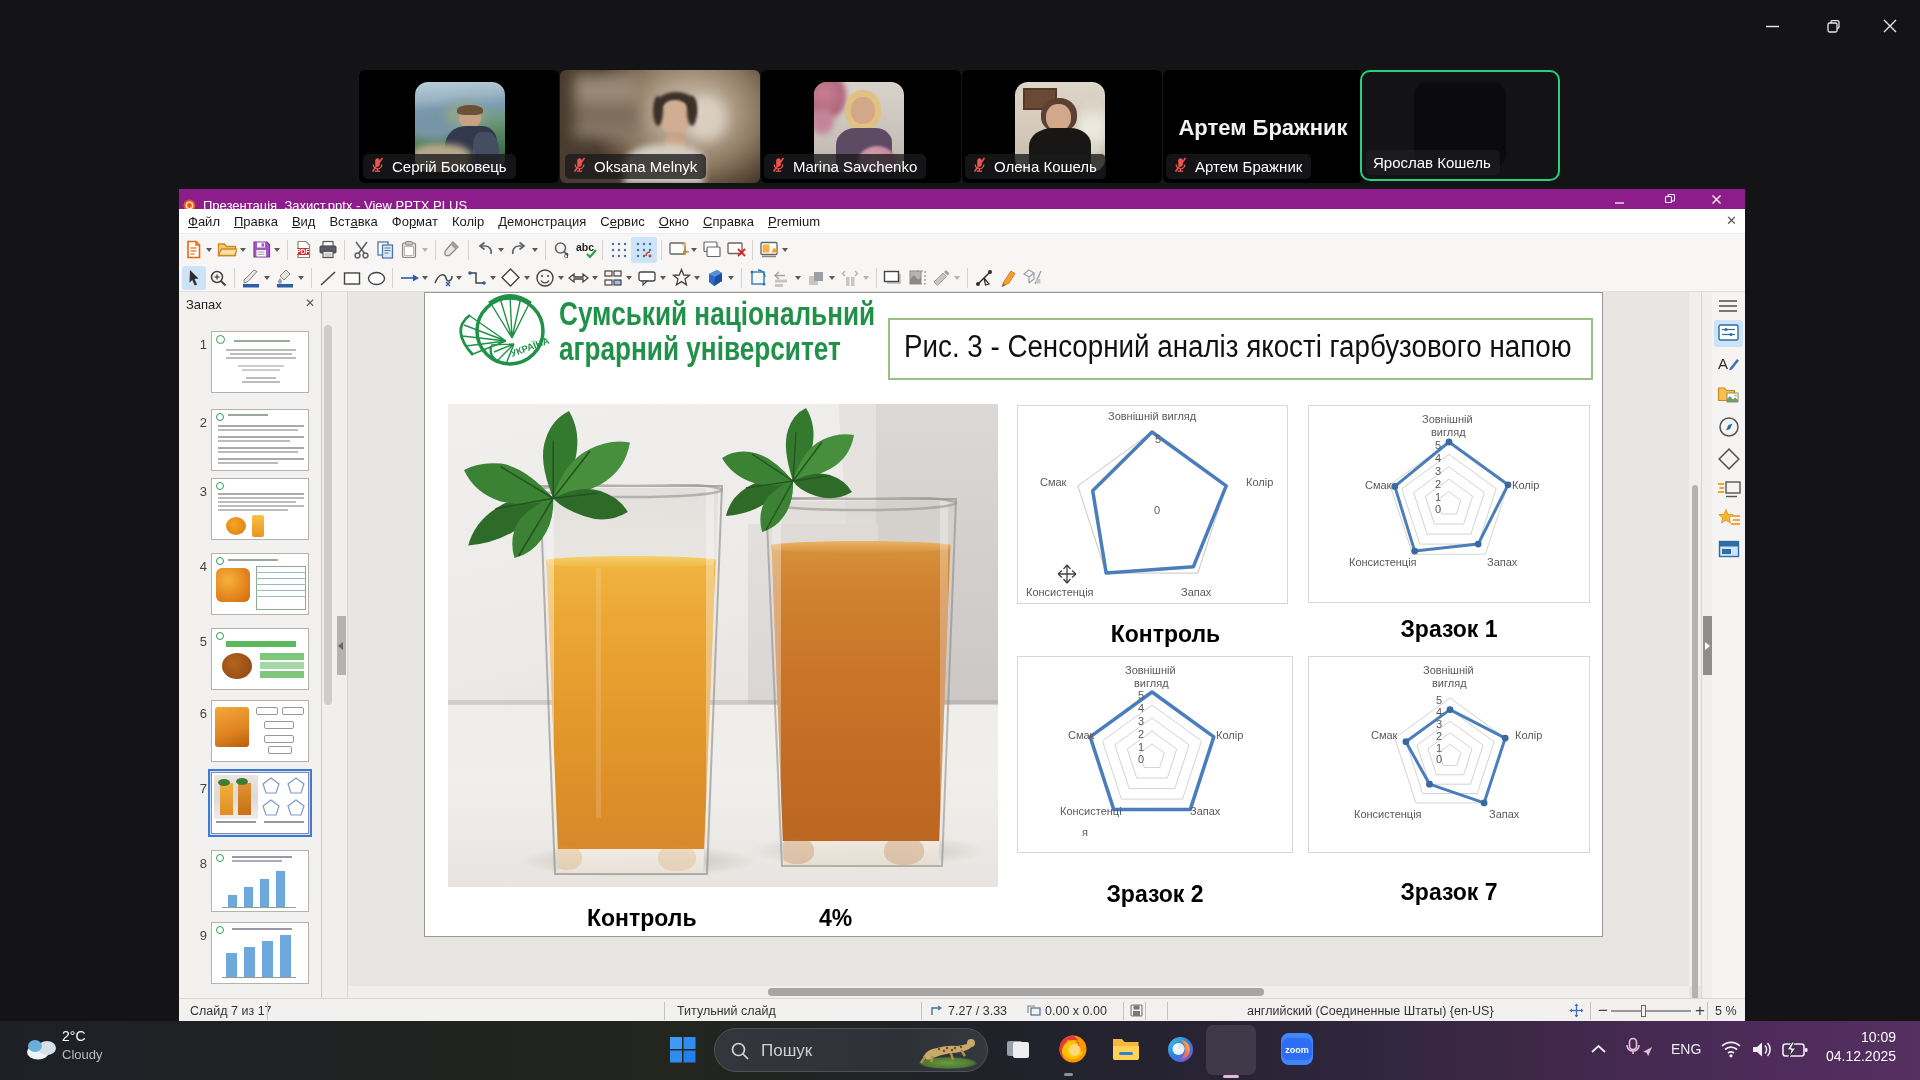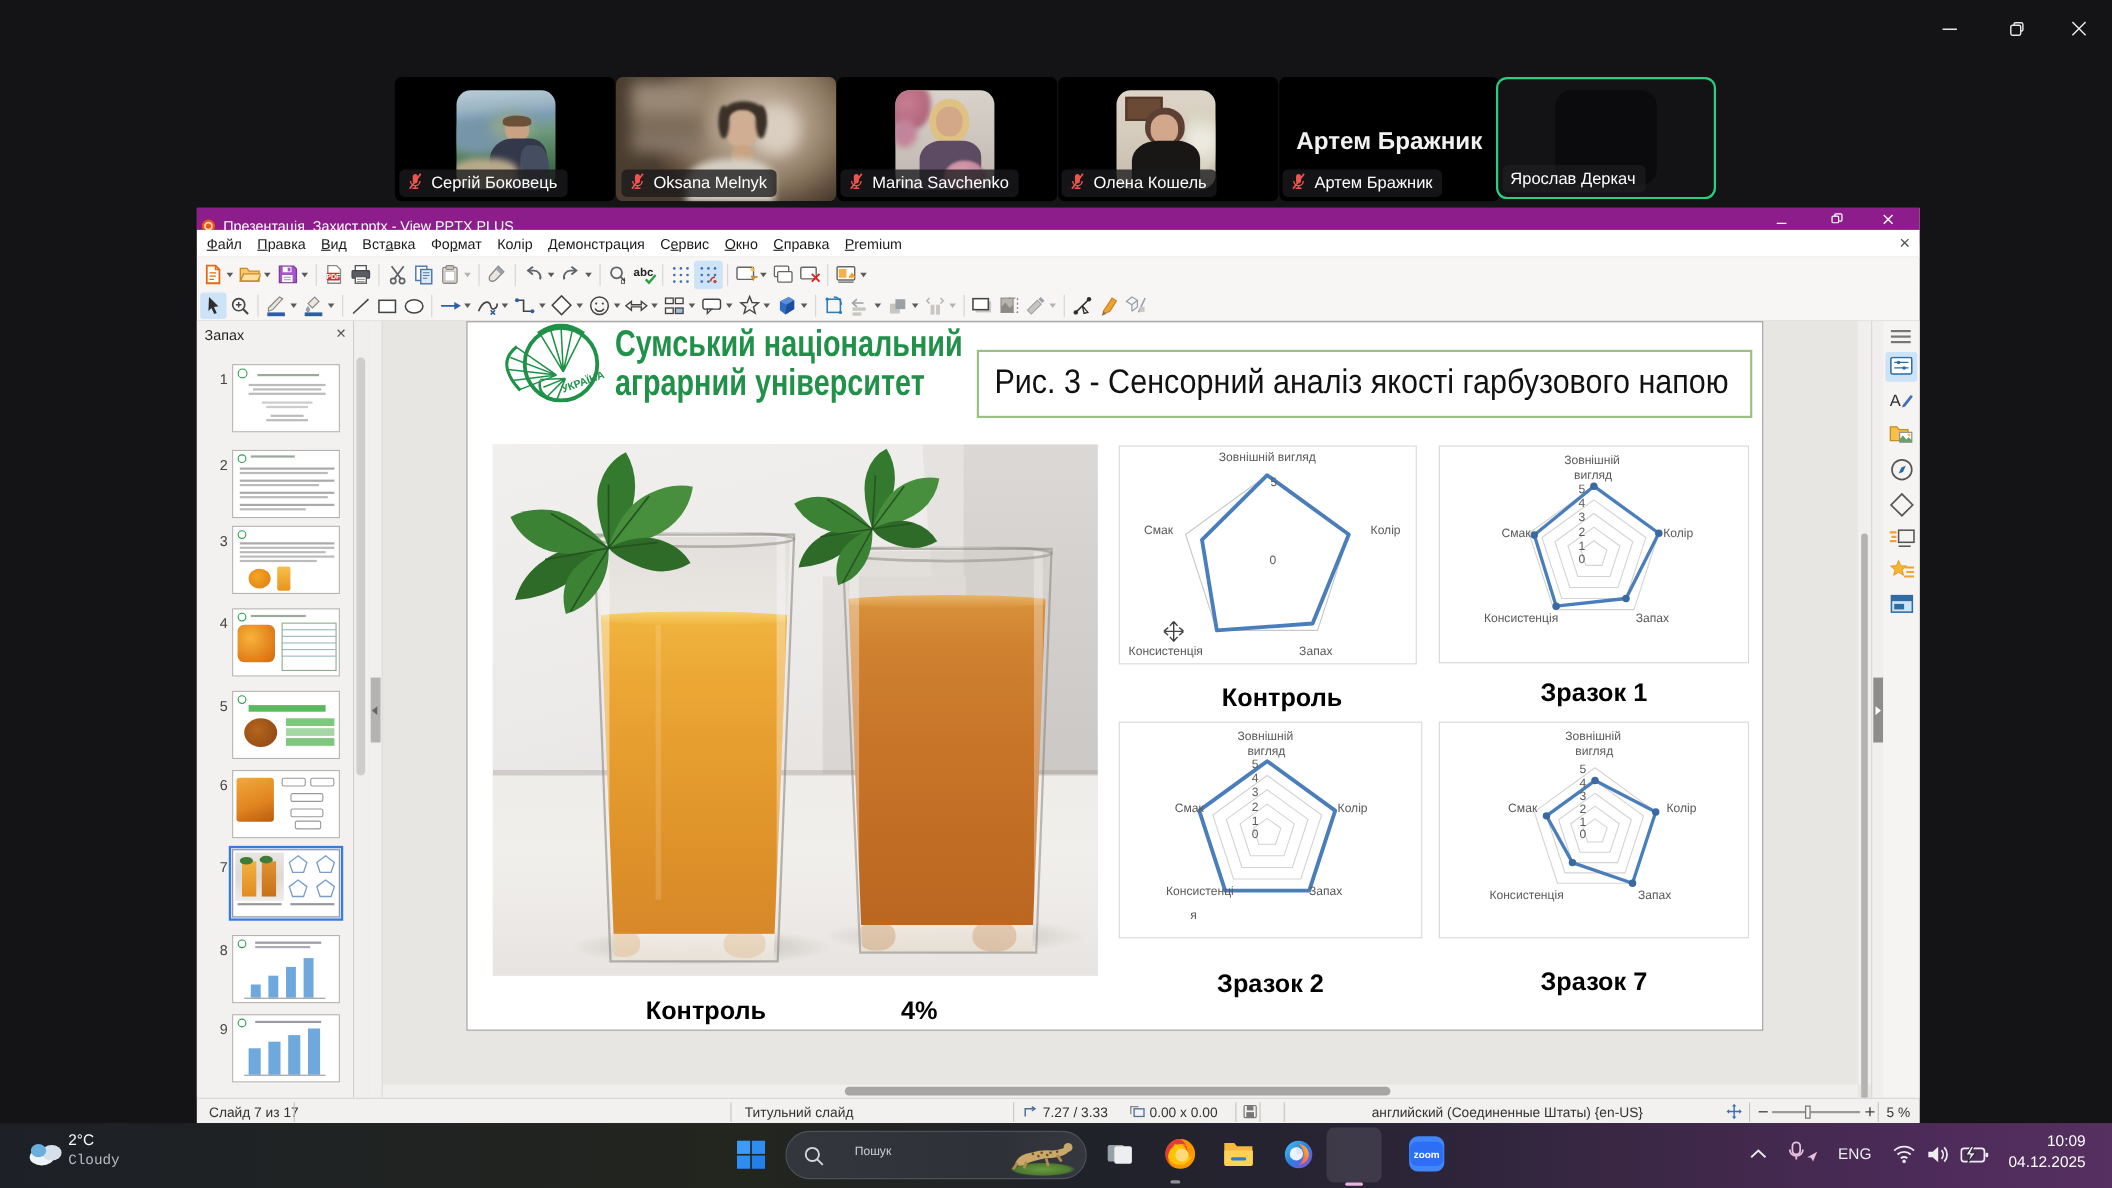--- a/index.html
+++ b/index.html
@@ -146,21 +146,21 @@
               <path d="M7.5 1.2c-1.3 0-2.3 1-2.3 2.3v4c0 1.3 1 2.3 2.3 2.3s2.3-1 2.3-2.3v-4c0-1.3-1-2.3-2.3-2.3z" fill="#ef5350"></path>
               <path d="M3.2 7.5c0 2.4 1.9 4.3 4.3 4.3s4.3-1.9 4.3-4.3" fill="none" stroke="#ef5350" stroke-width="1.3"></path>
               <line x1="7.5" y1="11.8" x2="7.5" y2="14" stroke="#ef5350" stroke-width="1.3"></line>
               <line x1="4.8" y1="14.2" x2="10.2" y2="14.2" stroke="#ef5350" stroke-width="1.3"></line>
               <line x1="12.5" y1="1" x2="2.5" y2="14.5" stroke="#ef5350" stroke-width="1.6"></line>
             </svg></span>Артем Бражник</div>
     </div>
 
     <div class="tile" style="left:1360px;top:70px;width:200px;height:111px;border:2.5px solid #27d080;border-radius:10px;background:#131316;">
       <div class="abs" style="left:52px;top:10px;width:92px;height:86px;background:#0b0b0d;border-radius:14px;"></div>
-      <div class="pill" style="left:4px;bottom:4px;background:rgba(35,35,38,0.55);">Ярослав Деркач</div>
+      <div class="pill" style="left:4px;bottom:4px;background:rgba(35,35,38,0.55);">Ярослав Кошель</div>
     </div>
   </div>
 
   <div id="win">
     <div id="titlebar">
       <svg style="margin-left:4px;" width="13" height="13" viewBox="0 0 13 13">
           <circle cx="6.5" cy="6.5" r="6" fill="#e8580f"></circle>
           <circle cx="6.5" cy="6.5" r="3.2" fill="none" stroke="#ffd9c4" stroke-width="1.6"></circle>
         </svg>
       <span style="margin-left:7px;">Презентація_Захист.pptx - View PPTX PLUS</span>
@@ -974,35 +974,35 @@
     </div>
   </div>
 
   <div id="taskbar">
     <svg class="abs" style="left:24px;top:12px;" width="36" height="30" viewBox="0 0 36 30">
         <ellipse cx="14" cy="19" rx="11" ry="7.5" fill="#eef3f8"></ellipse>
         <ellipse cx="23" cy="15" rx="9" ry="7" fill="#d7e0ea"></ellipse>
         <ellipse cx="11" cy="13" rx="7" ry="6" fill="#6aaede"></ellipse>
       </svg>
     <div class="abs" style="left:62px;top:7px;color:#fff;font-size:14px;">2°C</div>
-    <div class="abs" style="left:62px;top:26px;color:#b8bcc2;font-size:13px;font-family:Liberation Mono, monospace;">Cloudy</div>
+    <div class="abs" style="left:62px;top:26px;color:#b8bcc2;font-size:13px;">Cloudy</div>
     <div class="tbi" style="left:662px;">
         <svg width="27" height="27" viewBox="0 0 27 27">
           <rect x="1" y="1" width="12" height="12" fill="#3f9af5"></rect>
           <rect x="14.5" y="1" width="12" height="12" fill="#2f8df0"></rect>
           <rect x="1" y="14.5" width="12" height="12" fill="#2f8df0"></rect>
           <rect x="14.5" y="14.5" width="12" height="12" fill="#2480e8"></rect>
         </svg>
       </div>
     <div class="abs" style="left:714px;top:7px;width:274px;height:44px;border-radius:22px;background:linear-gradient(90deg,#33363c,#2e3138 70%,#35383f);border:1px solid #4e5158;">
       <svg class="abs" style="left:15px;top:12px;" width="20" height="20" viewBox="0 0 20 20">
           <circle cx="8.5" cy="8.5" r="6" fill="none" stroke="#d6d8dc" stroke-width="1.7"></circle>
           <line x1="13" y1="13" x2="18" y2="18" stroke="#d6d8dc" stroke-width="1.7"></line>
         </svg>
-      <span class="abs" style="left:62px;top:12px;color:#ced1d6;font-size:11px;">Пошук</span>
+      <span class="abs" style="left:46px;top:12px;color:#ced1d6;font-size:17px;">Пошук</span>
       <div class="abs" style="left:200px;top:2px;width:66px;height:40px;overflow:hidden;">
         <div class="abs" style="left:4px;top:26px;width:58px;height:12px;background:radial-gradient(ellipse,#6a9b3f 0%,#4d7a30 60%,transparent 75%);border-radius:50%;"></div>
         <svg class="abs" style="left:2px;top:4px;" width="62" height="30" viewBox="0 0 62 30">
             <path d="M6 22 Q10 14 20 13 Q30 10 40 11 Q50 10 56 6 Q58 10 52 14 Q44 18 34 18 Q22 20 14 24 Q8 26 6 22" fill="#c9a86a"></path>
             <circle cx="54" cy="8" r="4" fill="#c9a86a"></circle>
             <path d="M8 22 L4 28 M16 21 L14 27 M34 18 L36 25 M44 15 L48 21" stroke="#b08c50" stroke-width="2.5" fill="none"></path>
             <g fill="#6b4f28">
               <circle cx="22" cy="14" r="1.2"></circle>
               <circle cx="30" cy="13" r="1.2"></circle>
               <circle cx="38" cy="13" r="1.2"></circle>

